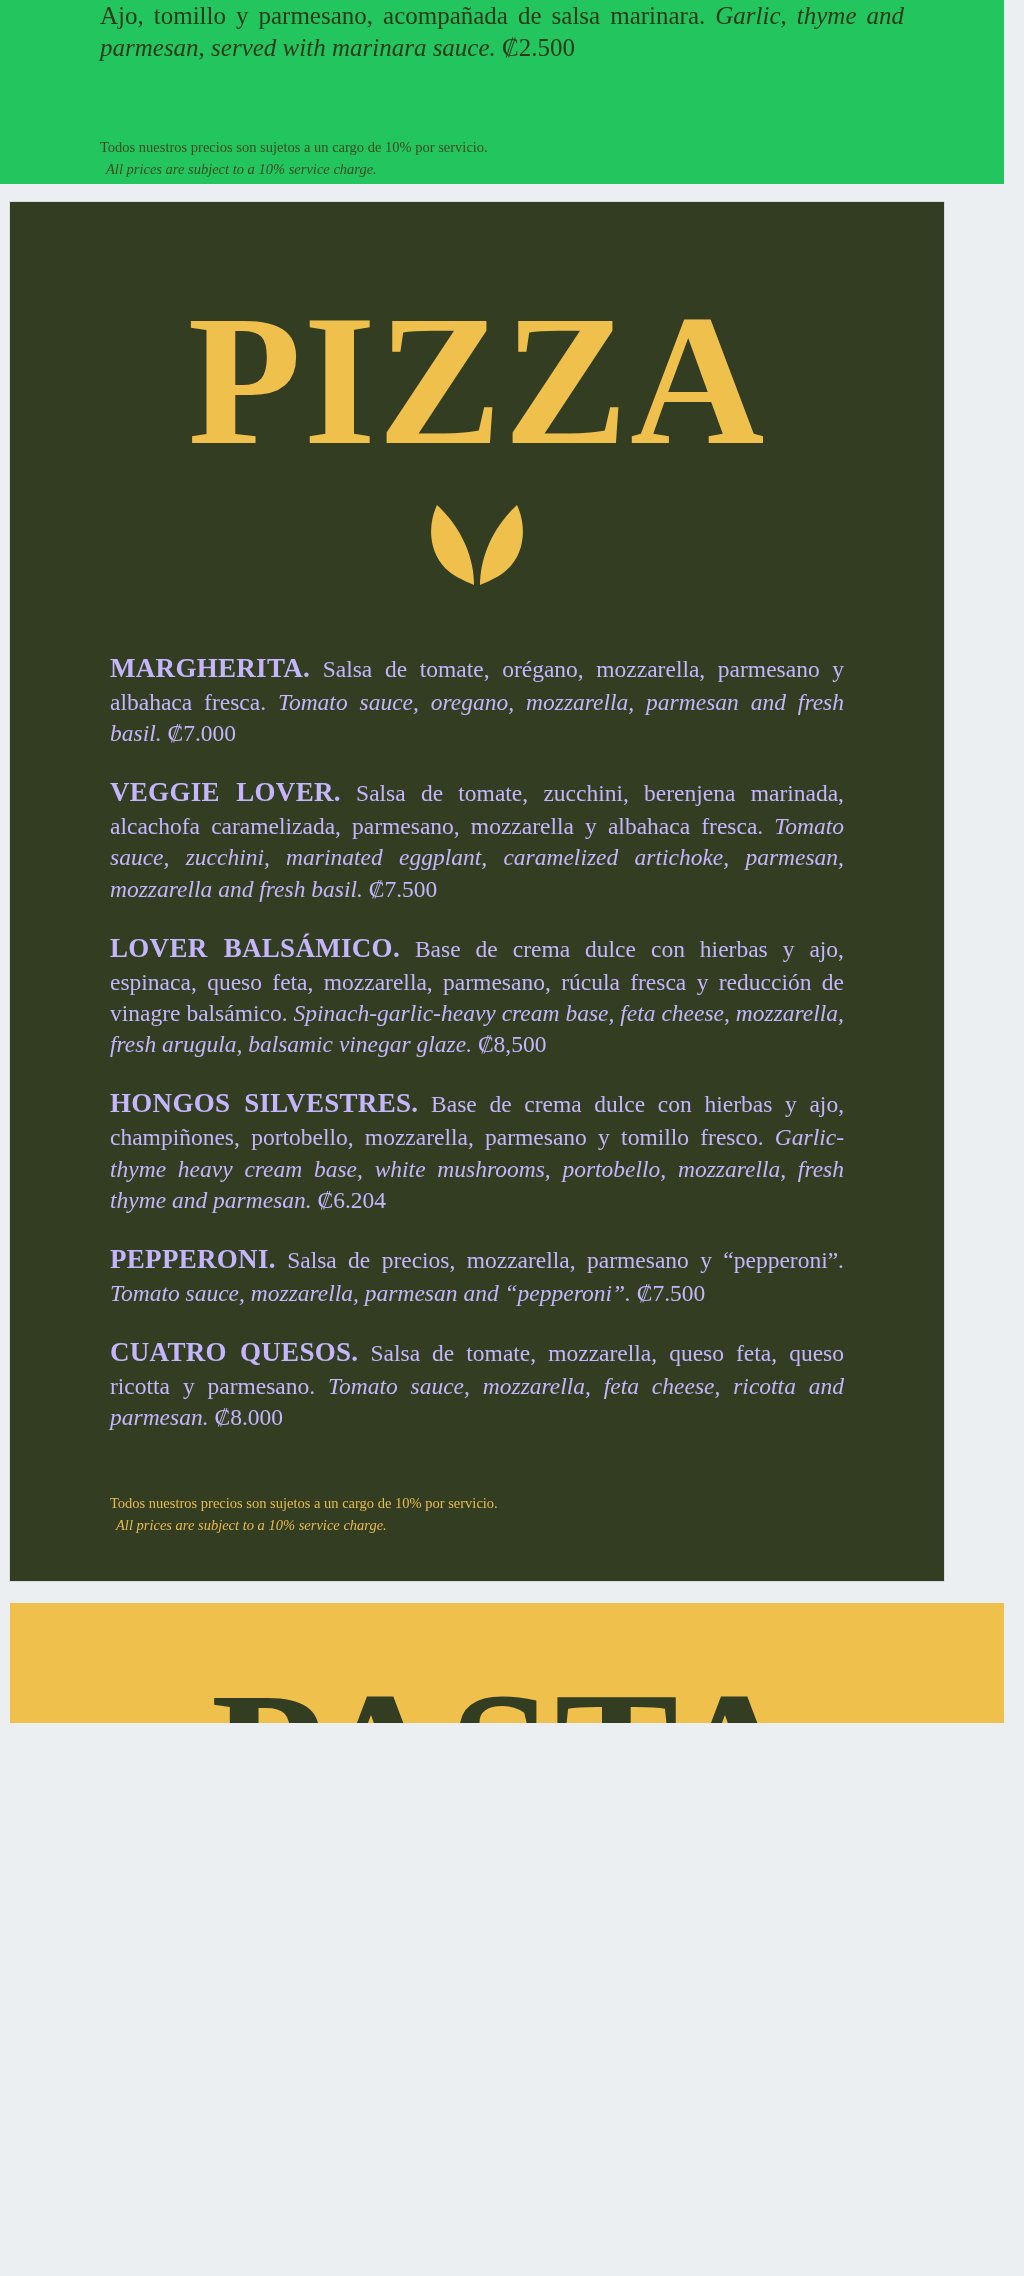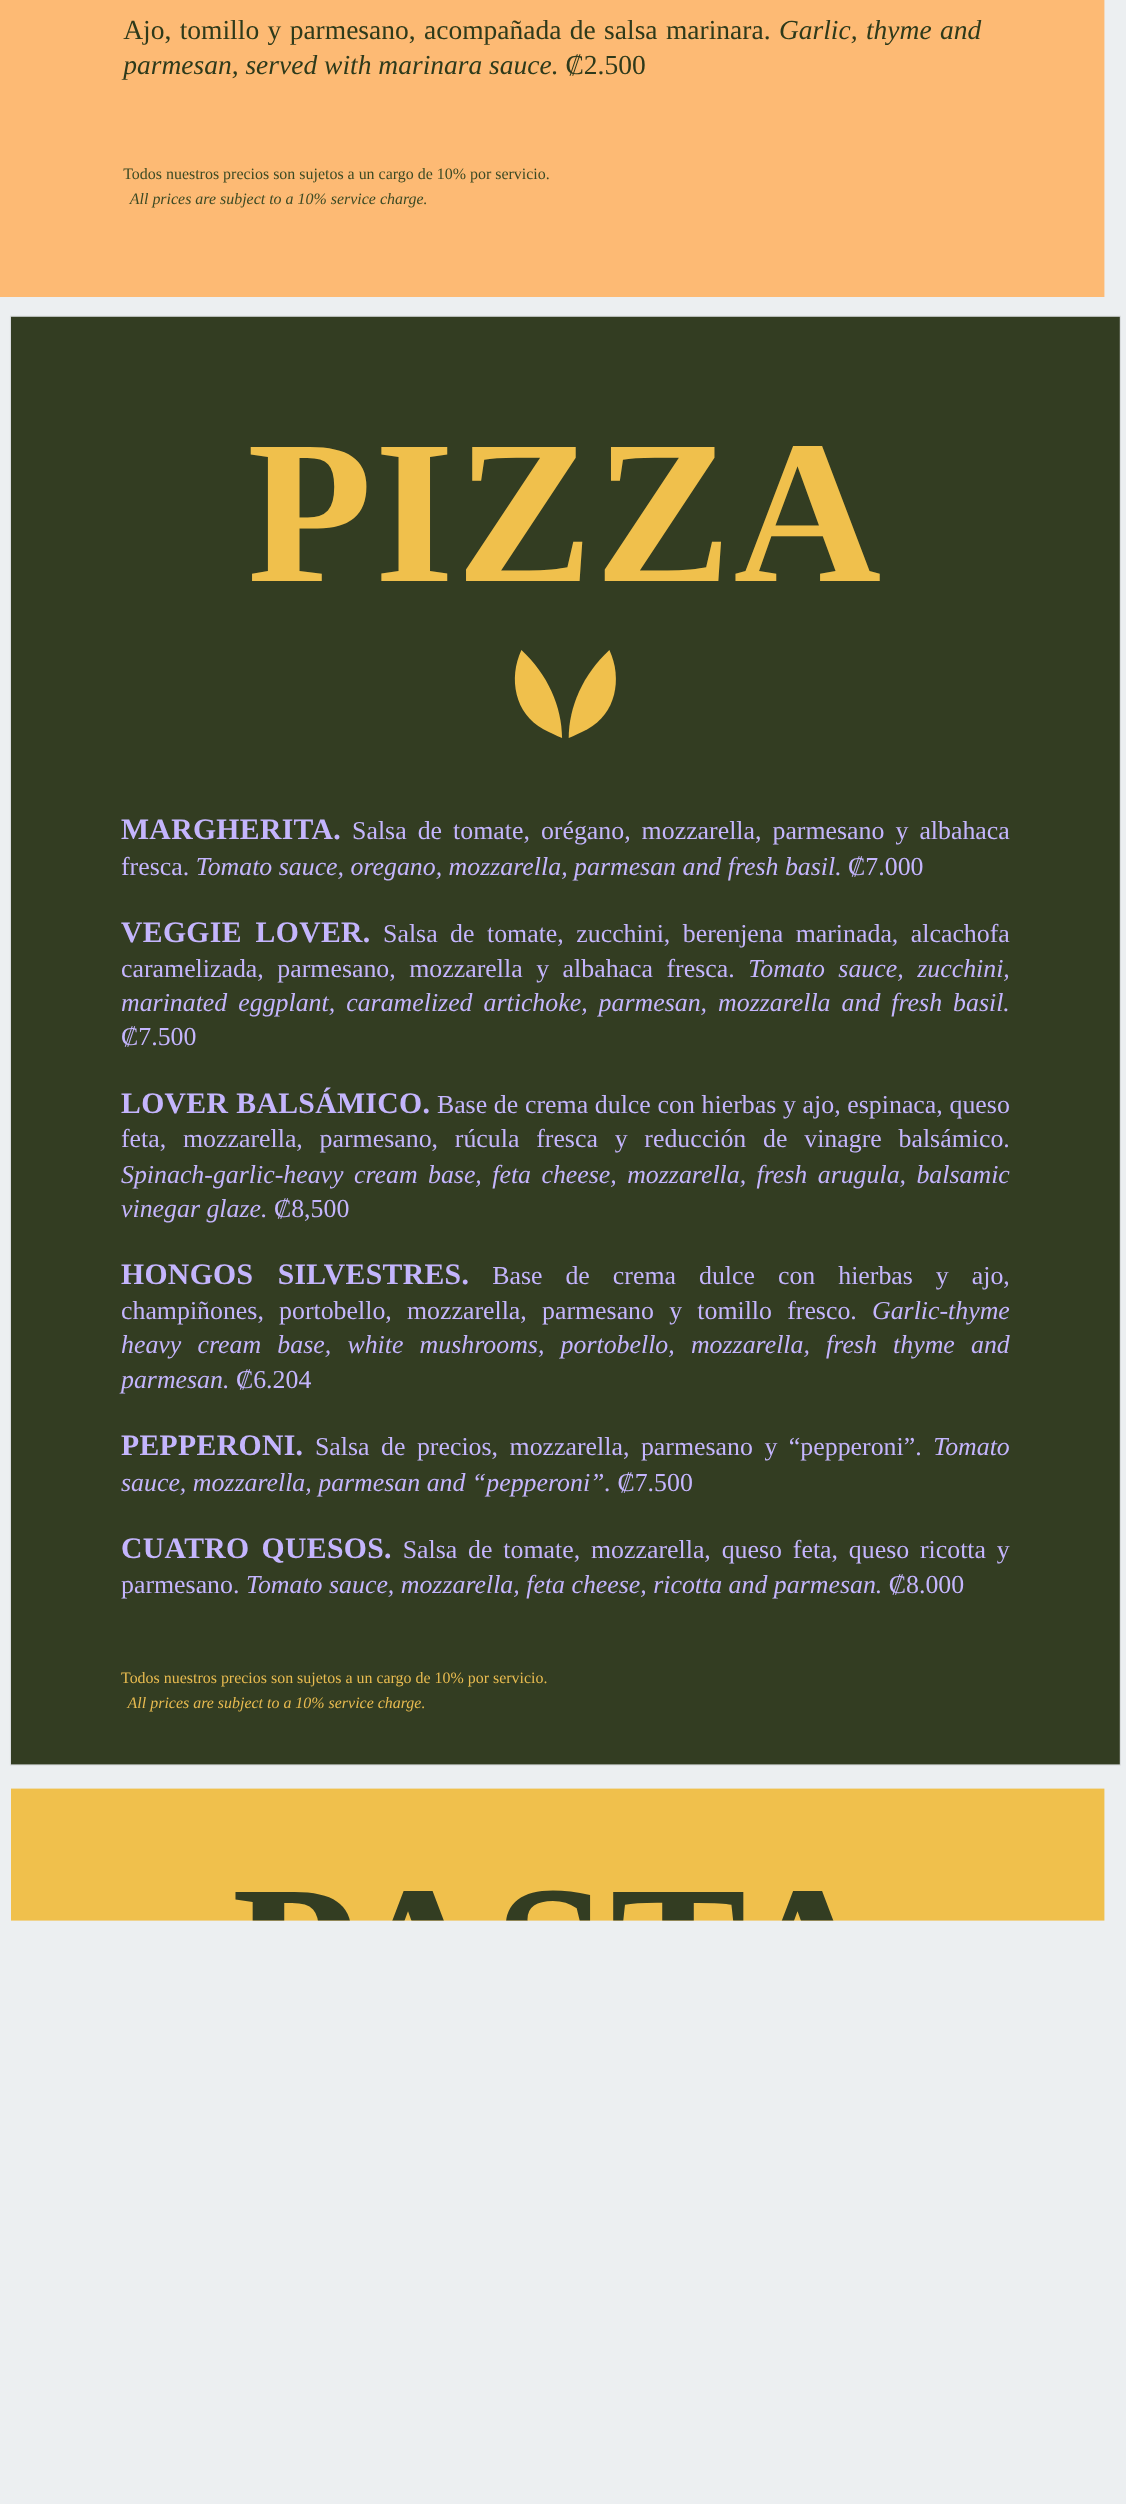--- a/index.html
+++ b/index.html
@@ -15,25 +15,25 @@
   }
 
   .page {
     position: relative;
     width: 1024px;
   }
 
   
   .panel-appetizers {
     position: relative;
-    background: #fdba74;
+    background: #22c55e;
     width: 1004px;
     margin: 0 0 0 0;
-    padding: 12px;
-    height: 270px;
+    padding: 0;
+    height: 184px;
     box-sizing: border-box;
     overflow: hidden;
   }
   .panel-appetizers .inner {
     padding: 0 100px;
   }
   .ap-last-item {
     color: #2e3a1b;
     font-size: 25px;
     line-height: 1.28;
@@ -50,21 +50,21 @@
     color: #3c4a24;
     font-size: 14.5px;
     line-height: 1.55;
   }
   .ap-note .en { font-style: italic; padding-left: 6px; }
 
   
   .panel-pizza {
     position: relative;
     background: #333d22;
-    width: 1008px;
+    width: 934px;
     margin: 18px 0 0 10px;
     box-sizing: border-box;
     padding: 52px 0 44px 0;
     box-shadow: 0 0 0 1px rgba(0,0,0,0.08);
   }
   .pizza-title {
     text-align: center;
     color: #f0c04c;
     font-family: "Liberation Serif", serif;
     font-weight: bold;

